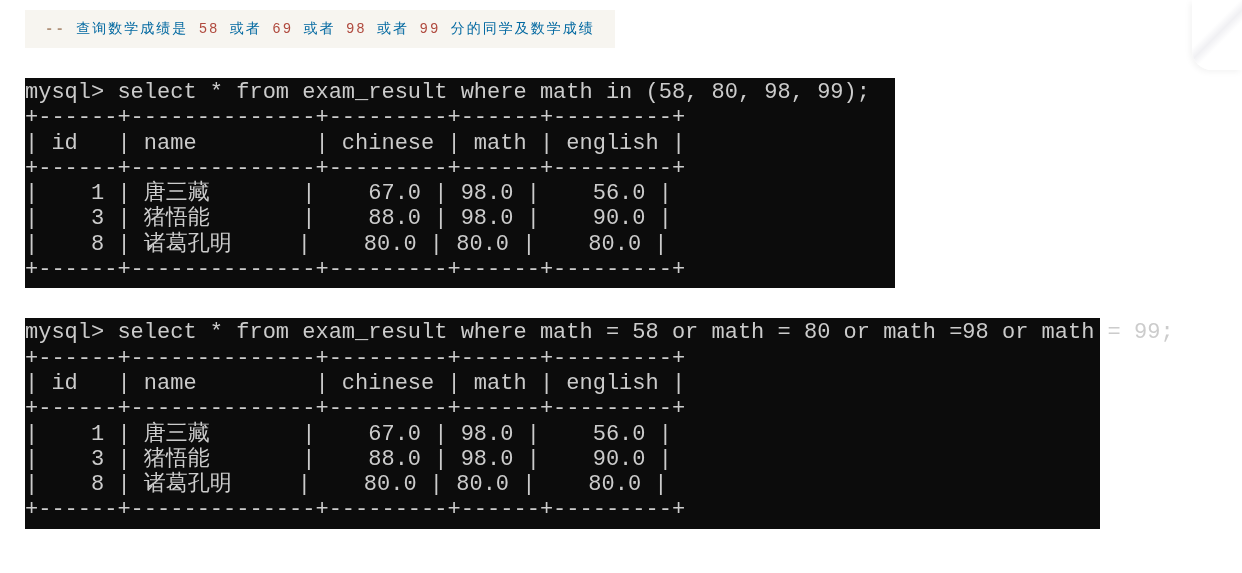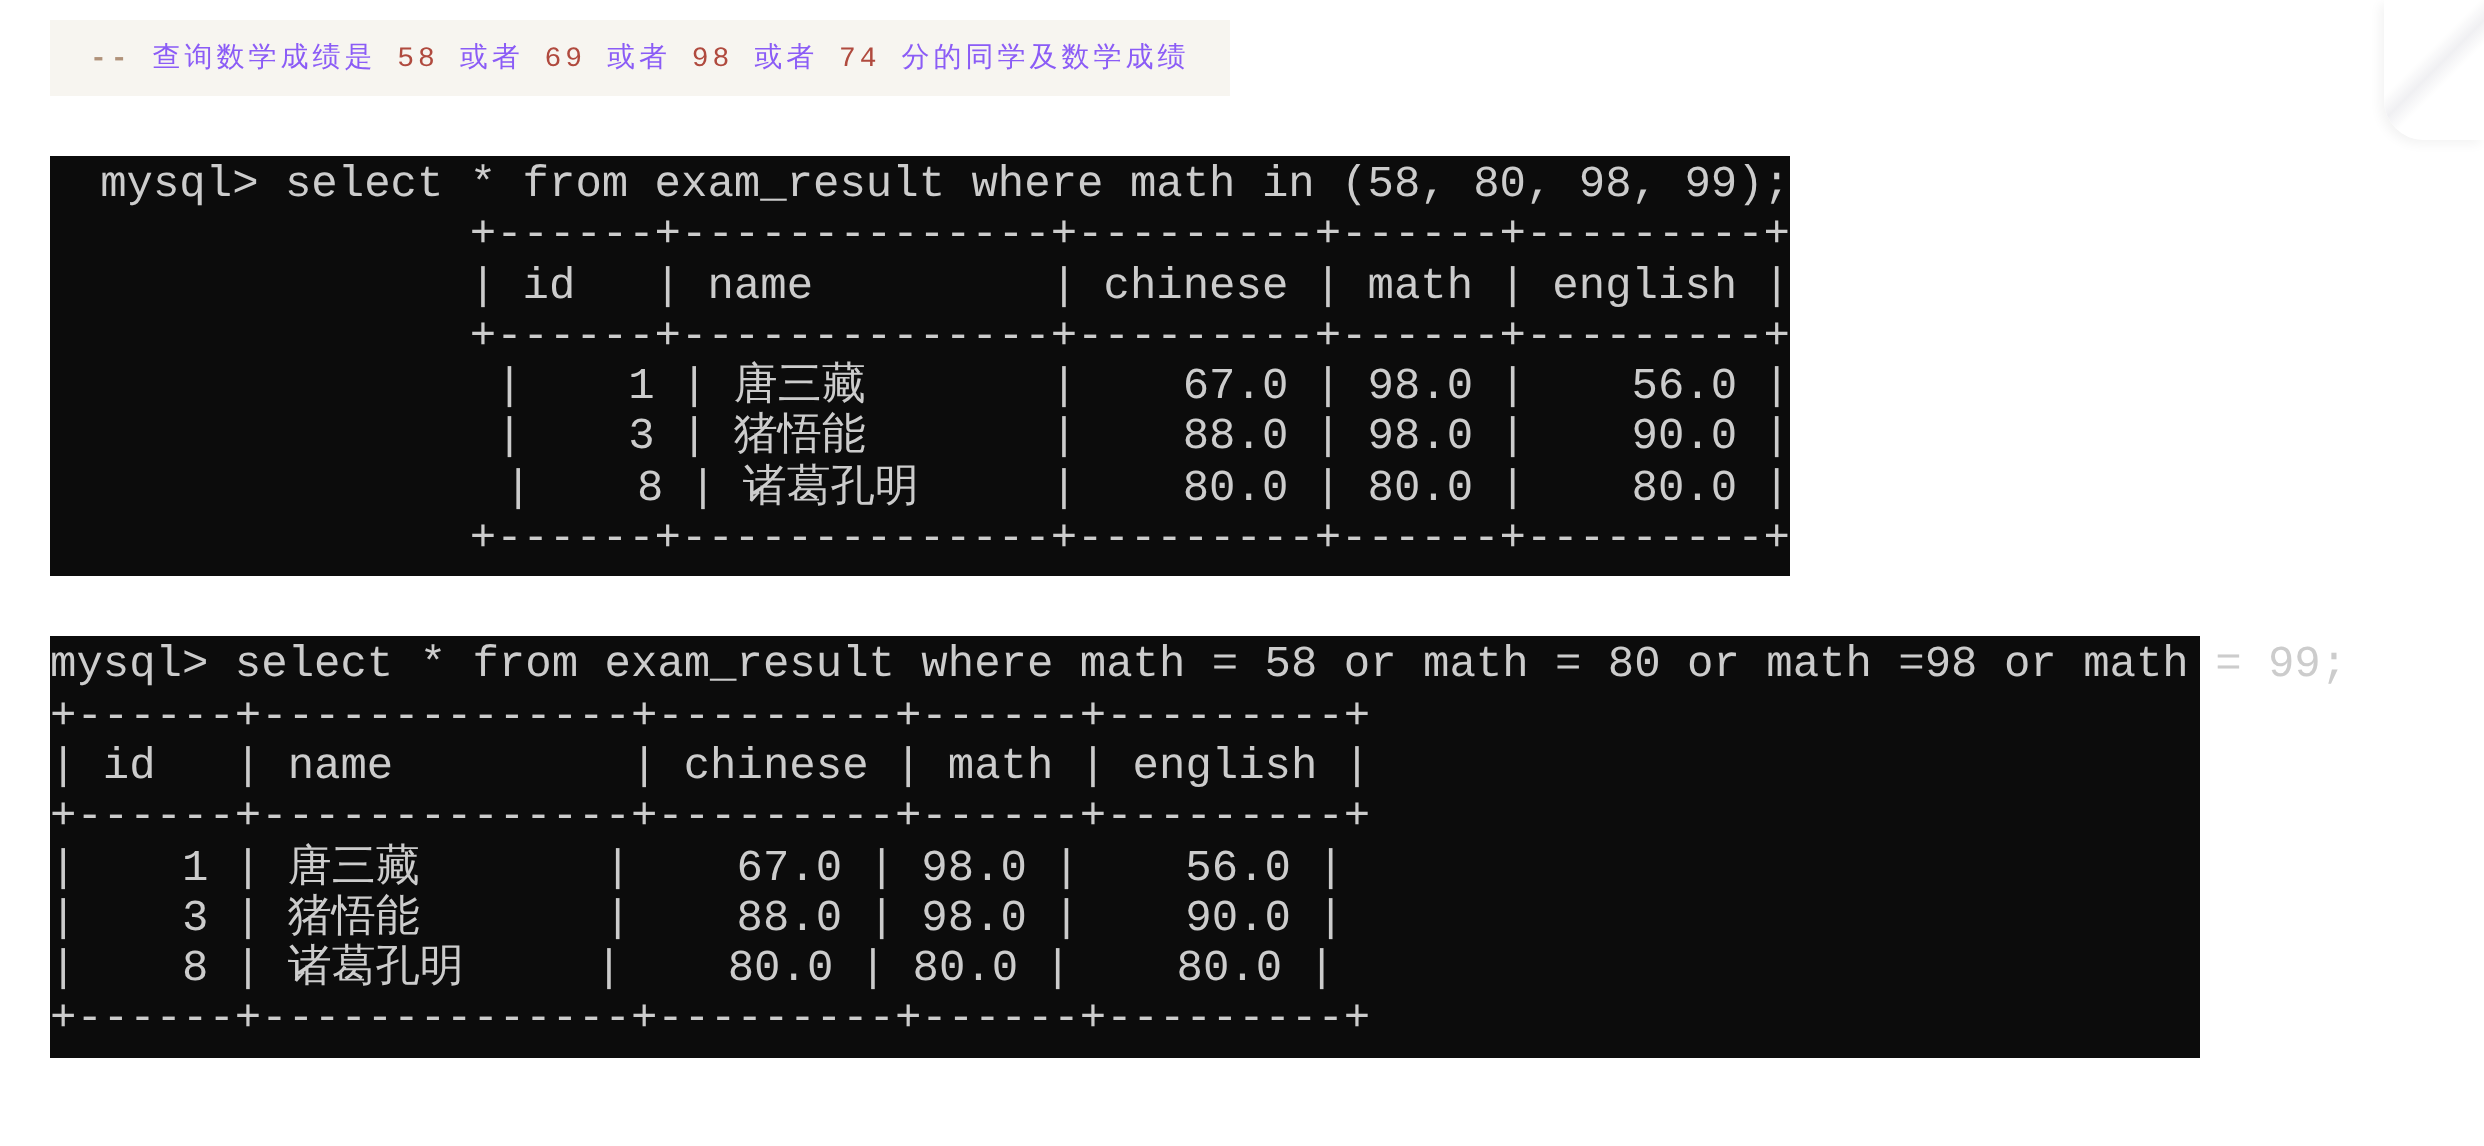--- a/index.html
+++ b/index.html
@@ -20,41 +20,40 @@
       margin-bottom: 30px;
       display: inline-block;
       font-size: 14px;
       letter-spacing: 2px;
     }
     .code-comment .dash {
       color: #b0927a;
       font-weight: bold;
     }
     .code-comment .text {
-      color: #8b5cf6;
+      color: #0369a1;
     }
     .code-comment .num {
       color: #b04a3e;
       font-weight: normal;
     }
     .terminal {
       background: #0c0c0c;
       color: #cccccc;
       font-family: "NSimSun", "SimSun", "Consolas", "Courier New", monospace;
       font-size: 22px;
       line-height: 1.15;
       padding: 2px 0 6px 0;
       margin-left: 25px;
       margin-bottom: 30px;
       white-space: pre;
       display: block;
     }
     .terminal.first {
       width: 870px;
-      text-align: right;
     }
     .terminal.second {
       width: 1075px;
       font-family: Liberation Mono, monospace;
     }
     .decorative-corner {
       position: absolute;
       top: 0;
       right: 0;
       width: 50px;
@@ -73,21 +72,21 @@
 
 <div class="code-comment">
   <span class="dash">--</span>
   <span class="text">查询数学成绩是</span>
   <span class="num">58</span>
   <span class="text">或者</span>
   <span class="num">69</span>
   <span class="text">或者</span>
   <span class="num">98</span>
   <span class="text">或者</span>
-  <span class="num">74</span>
+  <span class="num">99</span>
   <span class="text">分的同学及数学成绩</span>
 </div>
 
 <pre class="terminal first"><span>mysql&gt; select * from exam_result where math in (58, 80, 98, 99);</span>
 <span>+------+--------------+---------+------+---------+</span>
 <span>| id   | name         | chinese | math | english |</span>
 <span>+------+--------------+---------+------+---------+</span>
 <span>|    1 | 唐三藏       |    67.0 | 98.0 |    56.0 |</span>
 <span>|    3 | 猪悟能       |    88.0 | 98.0 |    90.0 |</span>
 <span>|    8 | 诸葛孔明     |    80.0 | 80.0 |    80.0 |</span>

